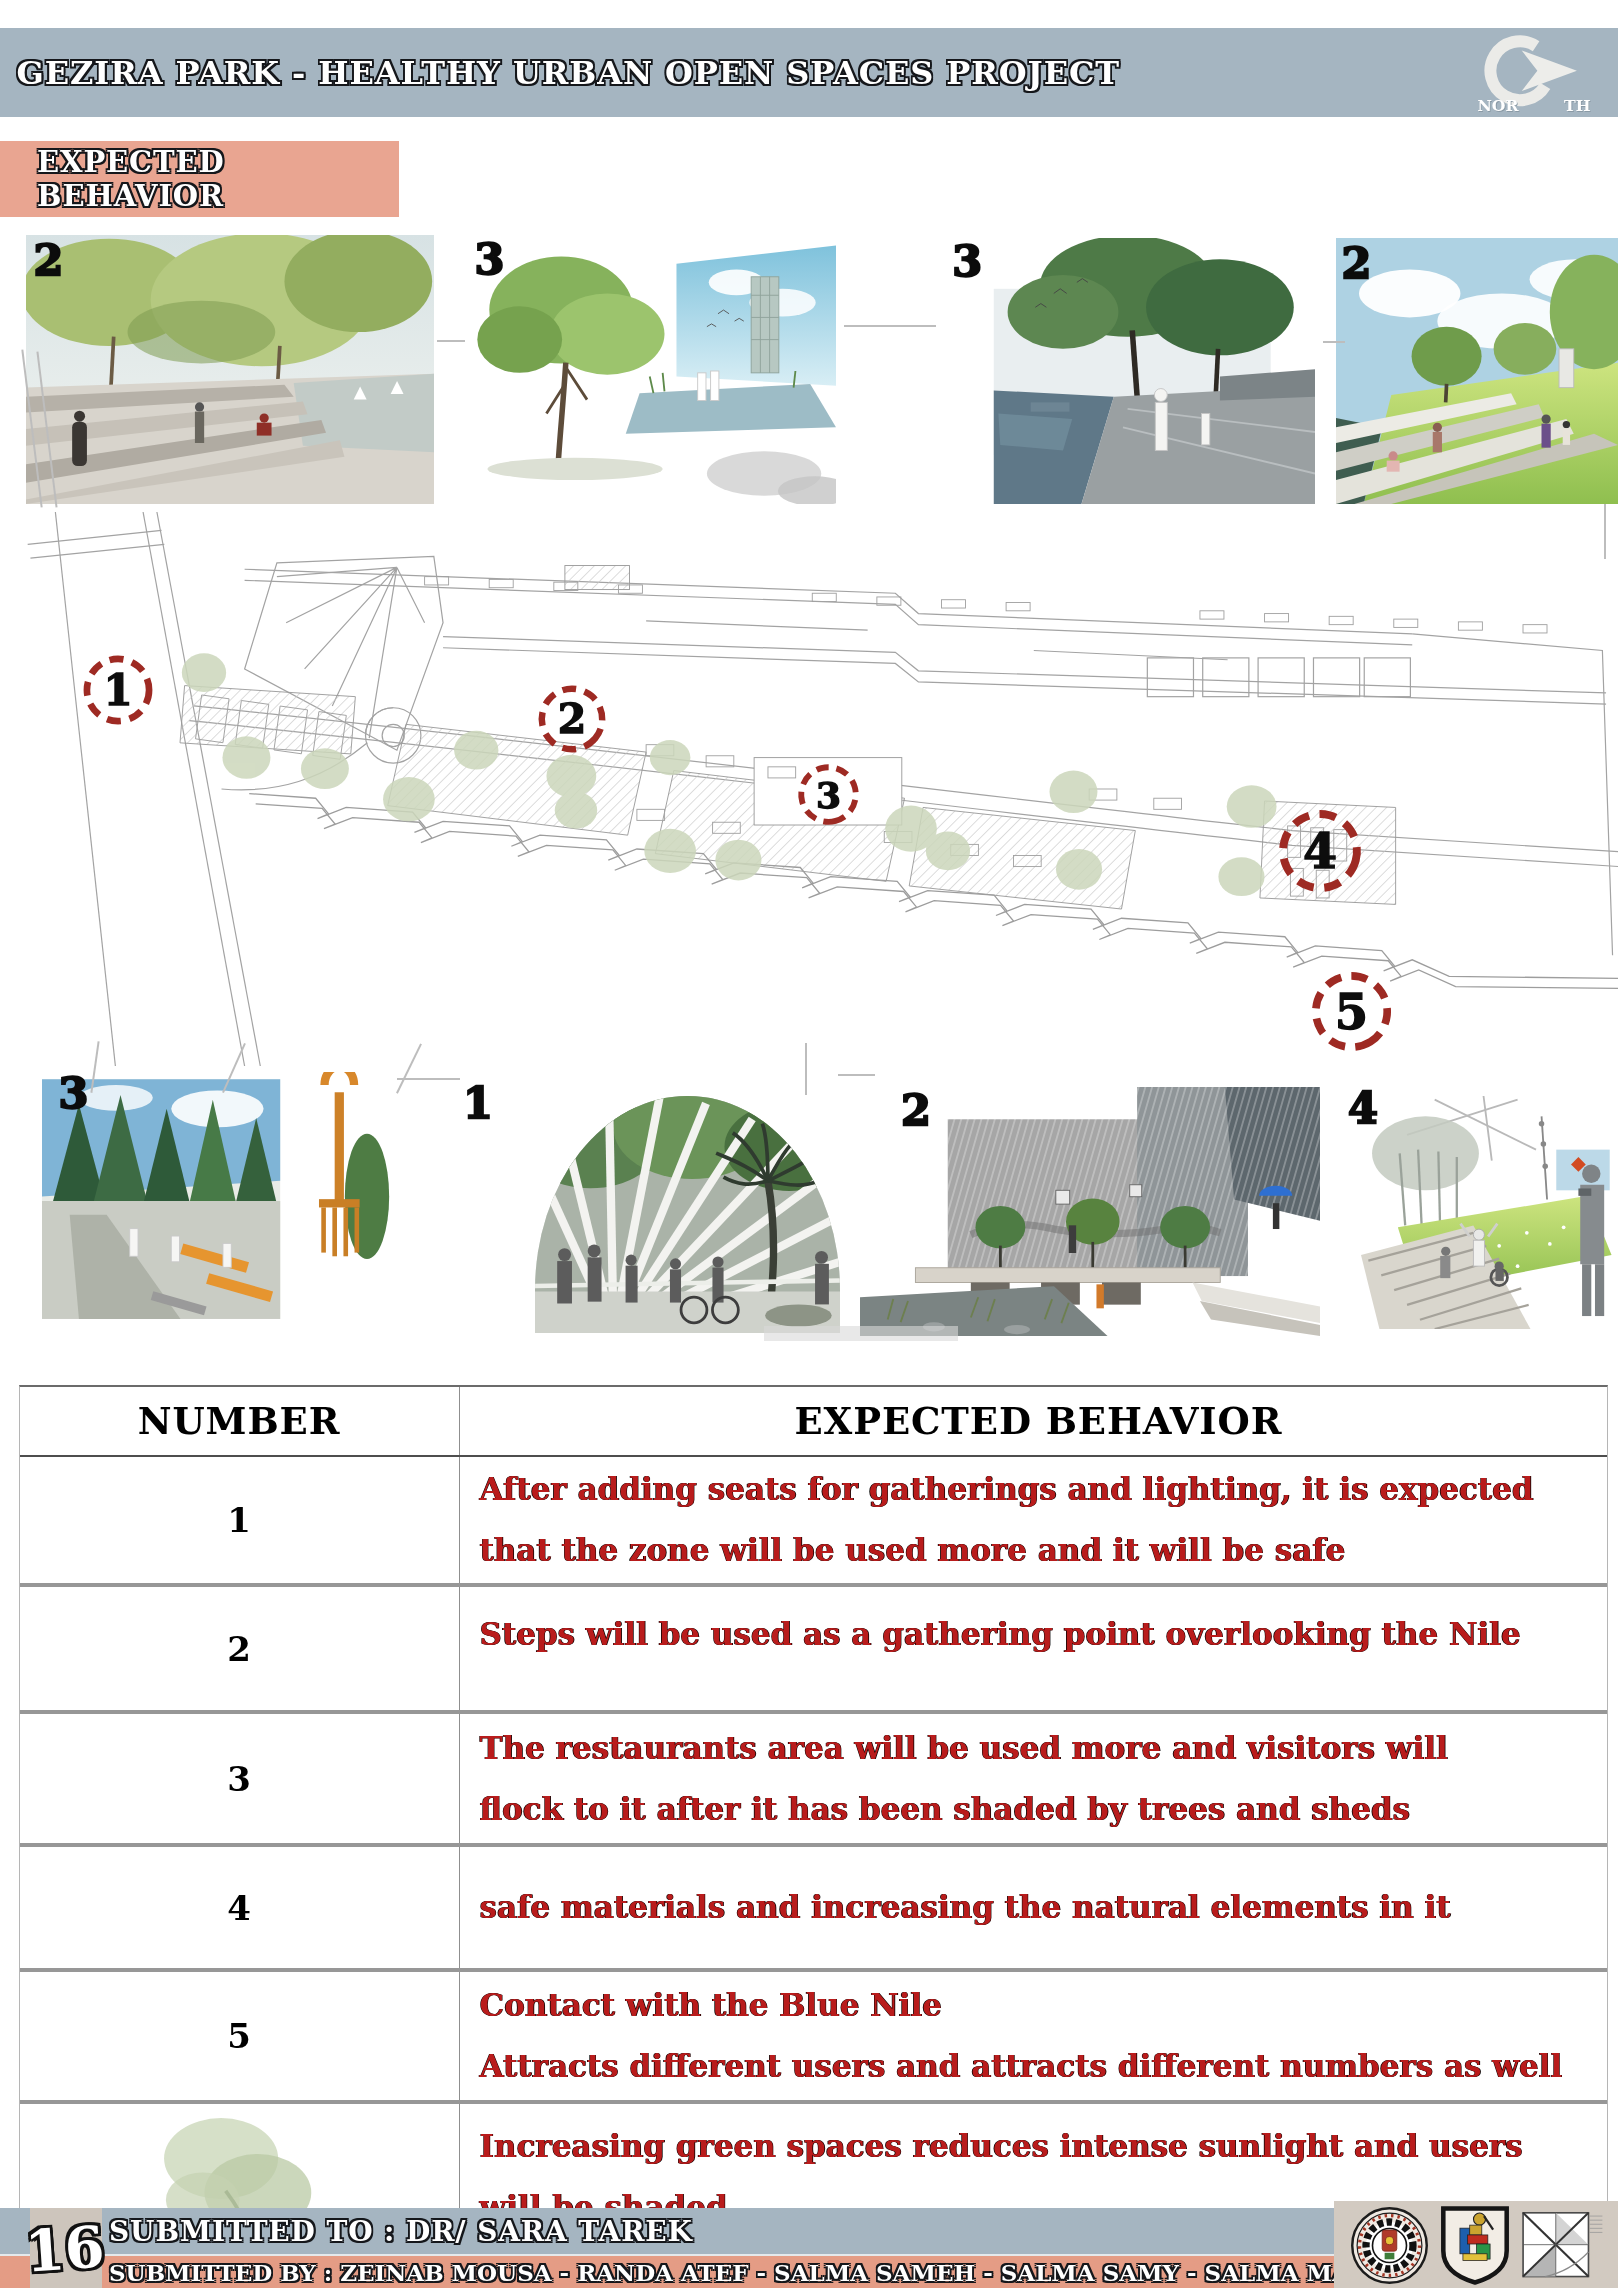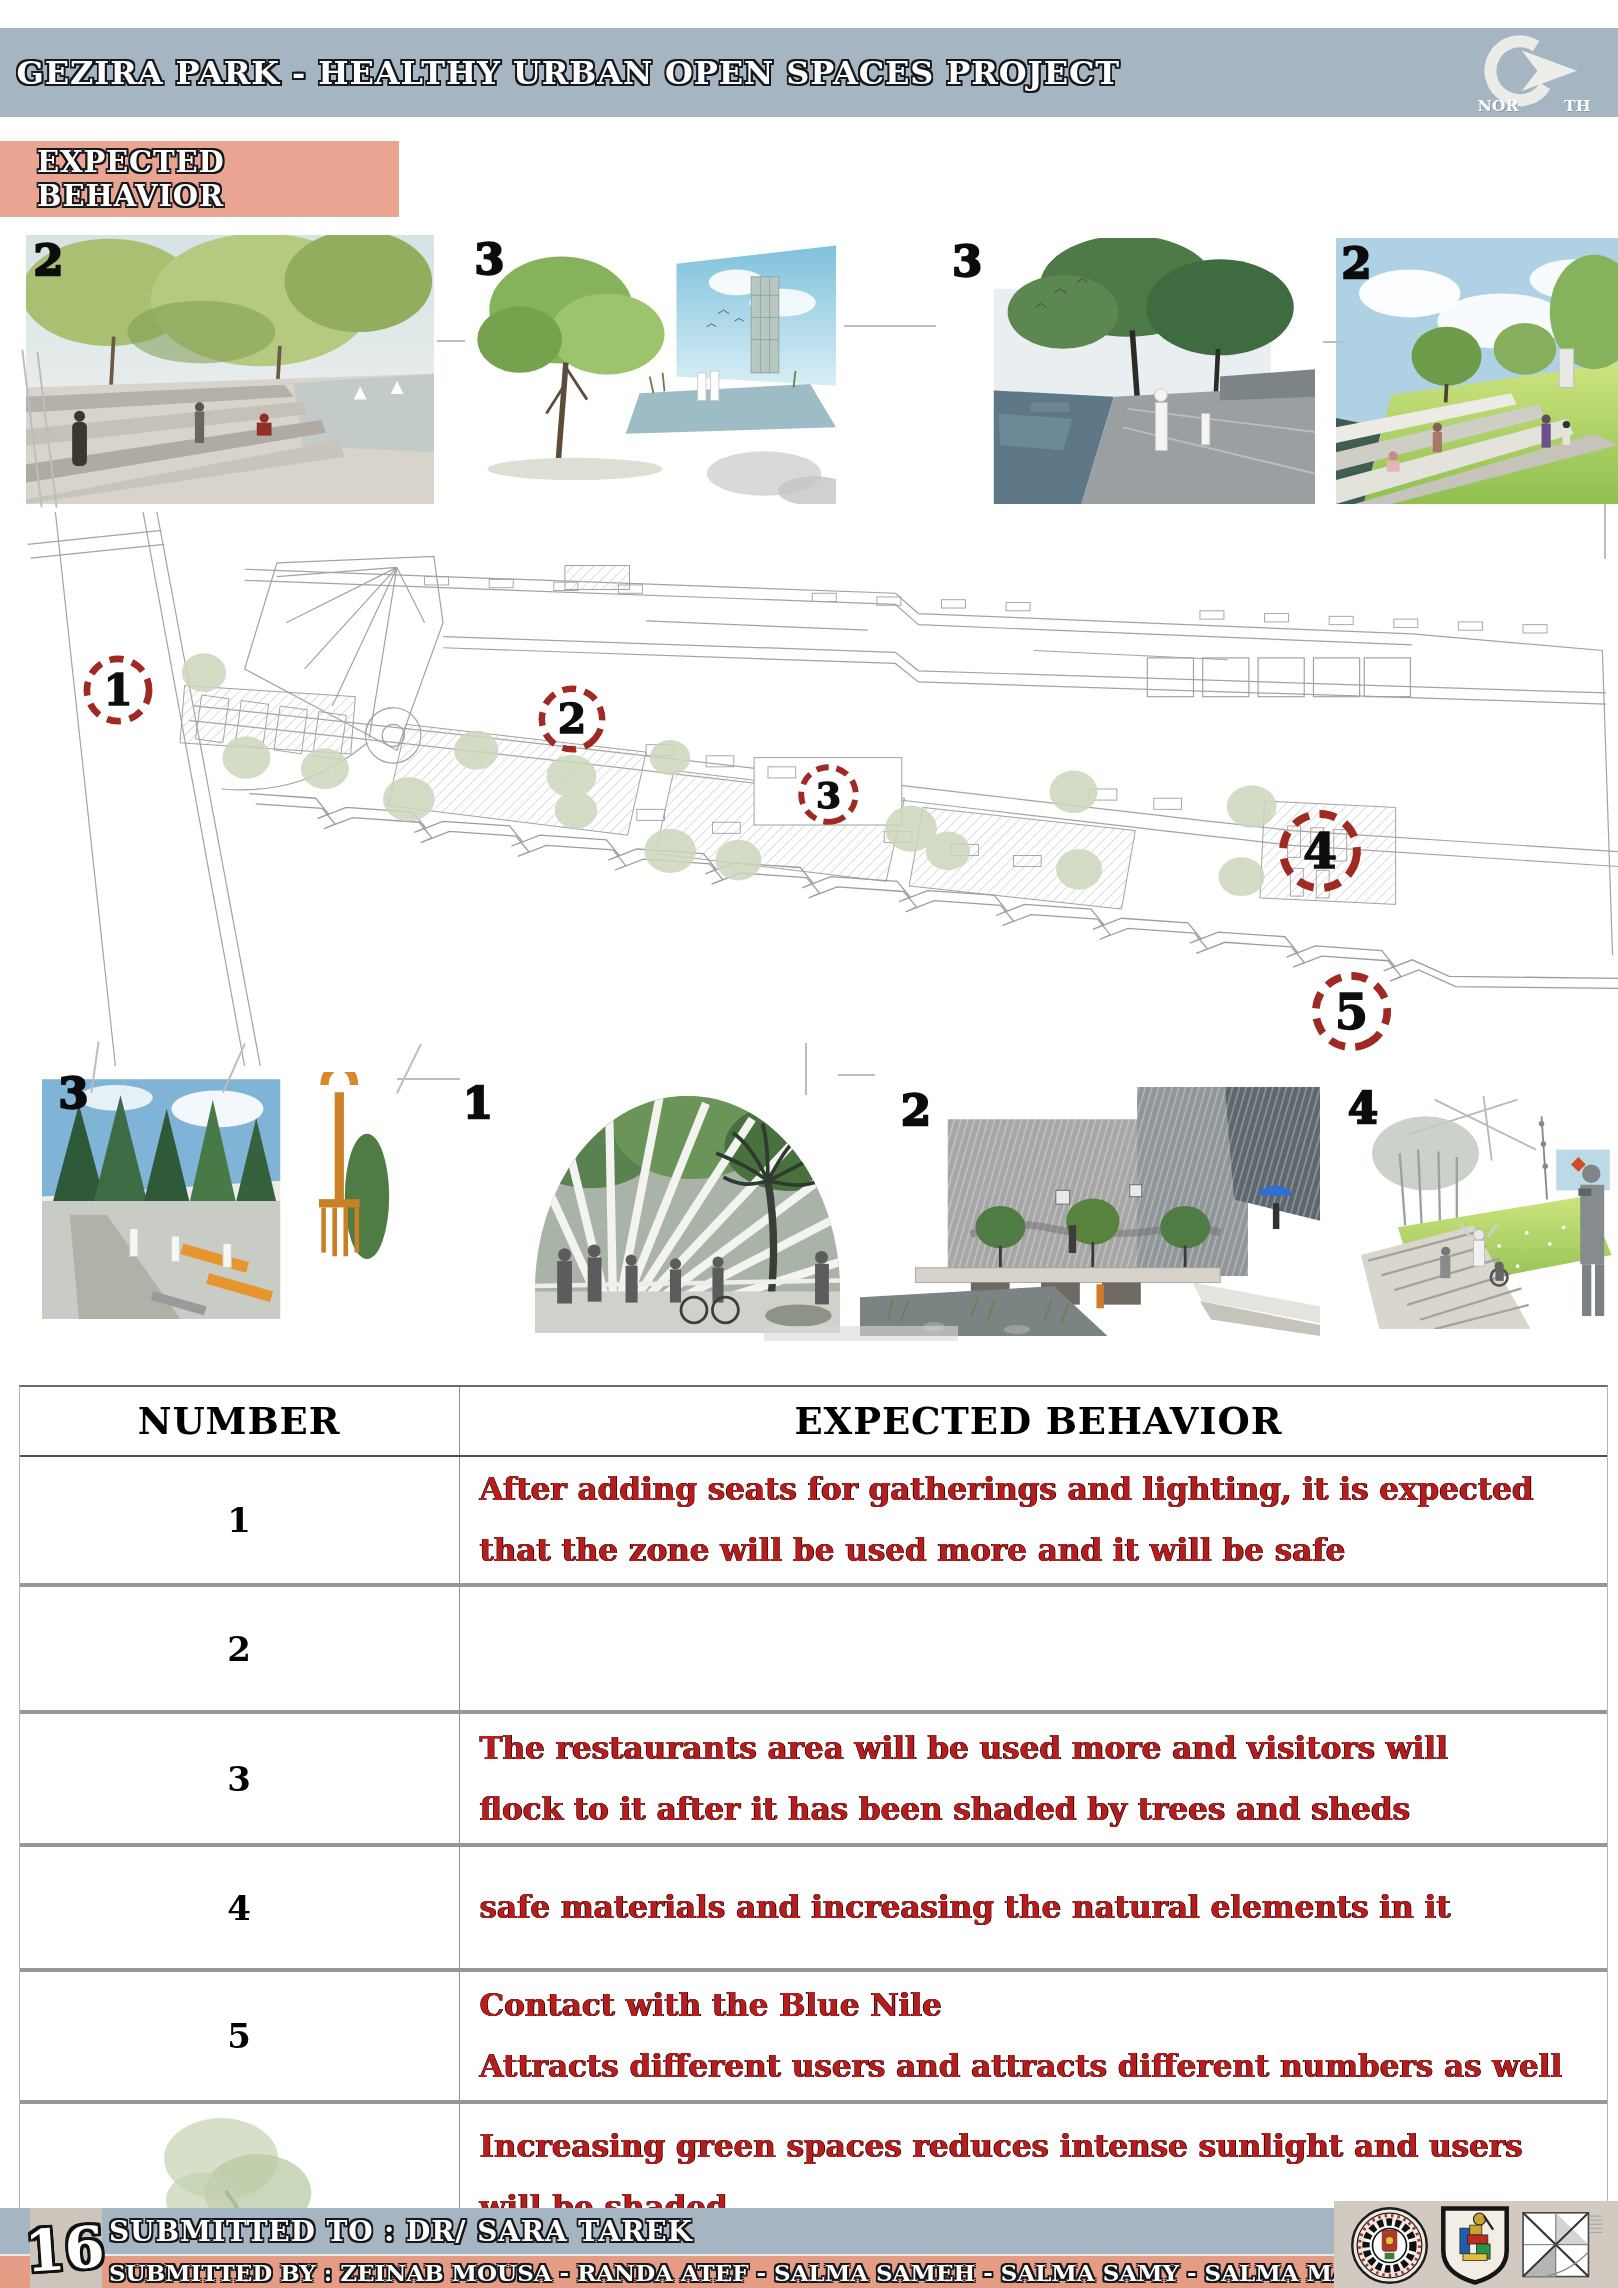--- a/index.html
+++ b/index.html
@@ -570,20 +570,23 @@
     </div>
     <div class="trow" style="height:130px">
       <div class="tnum rnum">1</div>
       <div class="tbeh">
         <div class="bl">After adding seats for gatherings and lighting, it is expected</div>
         <div class="bl">that the zone will be used more and it will be safe</div>
       </div>
     </div>
     <div class="trow" style="height:127px">
       <div class="tnum rnum">2</div>
+      <div class="tbeh" style="justify-content:flex-start;padding-top:31px">
+        <div class="bl">Steps will be used as a gathering point overlooking the Nile</div>
+      </div>
     </div>
     <div class="trow" style="height:133px">
       <div class="tnum rnum">3</div>
       <div class="tbeh">
         <div class="bl">The restaurants area will be used more and visitors will</div>
         <div class="bl">flock to it after it has been shaded by trees and sheds</div>
       </div>
     </div>
     <div class="trow" style="height:125px">
       <div class="tnum rnum">4</div>

